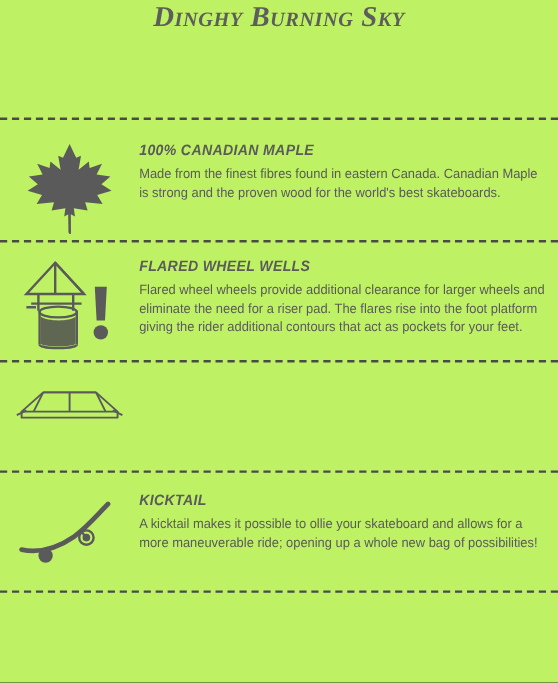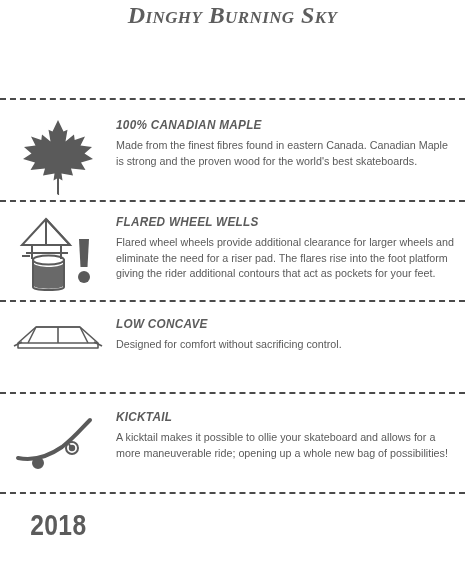--- a/index.html
+++ b/index.html
@@ -12,21 +12,21 @@
     height: 569px;
     overflow: hidden;
     font-family: "Liberation Sans", sans-serif;
     -webkit-font-smoothing: antialiased;
   }
 
   .page {
     position: relative;
     width: 465px;
     height: 569px;
-    background: #ffffff;
+    background: #bef264;
     box-sizing: border-box;
   }
 
   
   .header {
     height: 98px;
     display: flex;
     align-items: flex-start;
     justify-content: center;
     padding-top: 3px;
@@ -204,24 +204,20 @@
             <path d="M2 25 L10 21"></path>
             <path d="M90 25 L82 21"></path>
 
             <path d="M24 6 L16 22"></path>
             <path d="M68 6 L76 22"></path>
             <path d="M46 6 L46 22"></path>
             <path d="M24 6 L68 6"></path>
           </g>
         </svg>
       </div>
-      <div class="feature-text">
-        <div class="feature-heading">Low Concave</div>
-        <p class="feature-body">Designed for comfort without sacrificing control.</p>
-      </div>
     </div>
 
     <div class="divider"></div>
 
     <div class="feature-row row-kick">
       <div class="feature-icon">
         <svg width="92" height="60" viewBox="0 0 92 60" aria-hidden="true">
 
           <path d="M6 44 C20 47, 34 44, 50 33 C62 24, 70 14, 78 6" stroke="#5a5a5a" stroke-width="4" fill="none" stroke-linecap="round"></path>
 
@@ -236,20 +232,17 @@
       </div>
       <div class="feature-text">
         <div class="feature-heading">Kicktail</div>
         <p class="feature-body">A kicktail makes it possible to ollie your skateboard and allows for a more maneuverable ride; opening up a whole new bag of possibilities!</p>
       </div>
     </div>
 
     <div class="divider"></div>
 
     <div class="feature-row row-shape">
-      <div class="feature-icon">
-        <span class="year-badge">2018</span>
-      </div>
     </div>
 
   </div>
 
 </div>
 
 </body></html>

